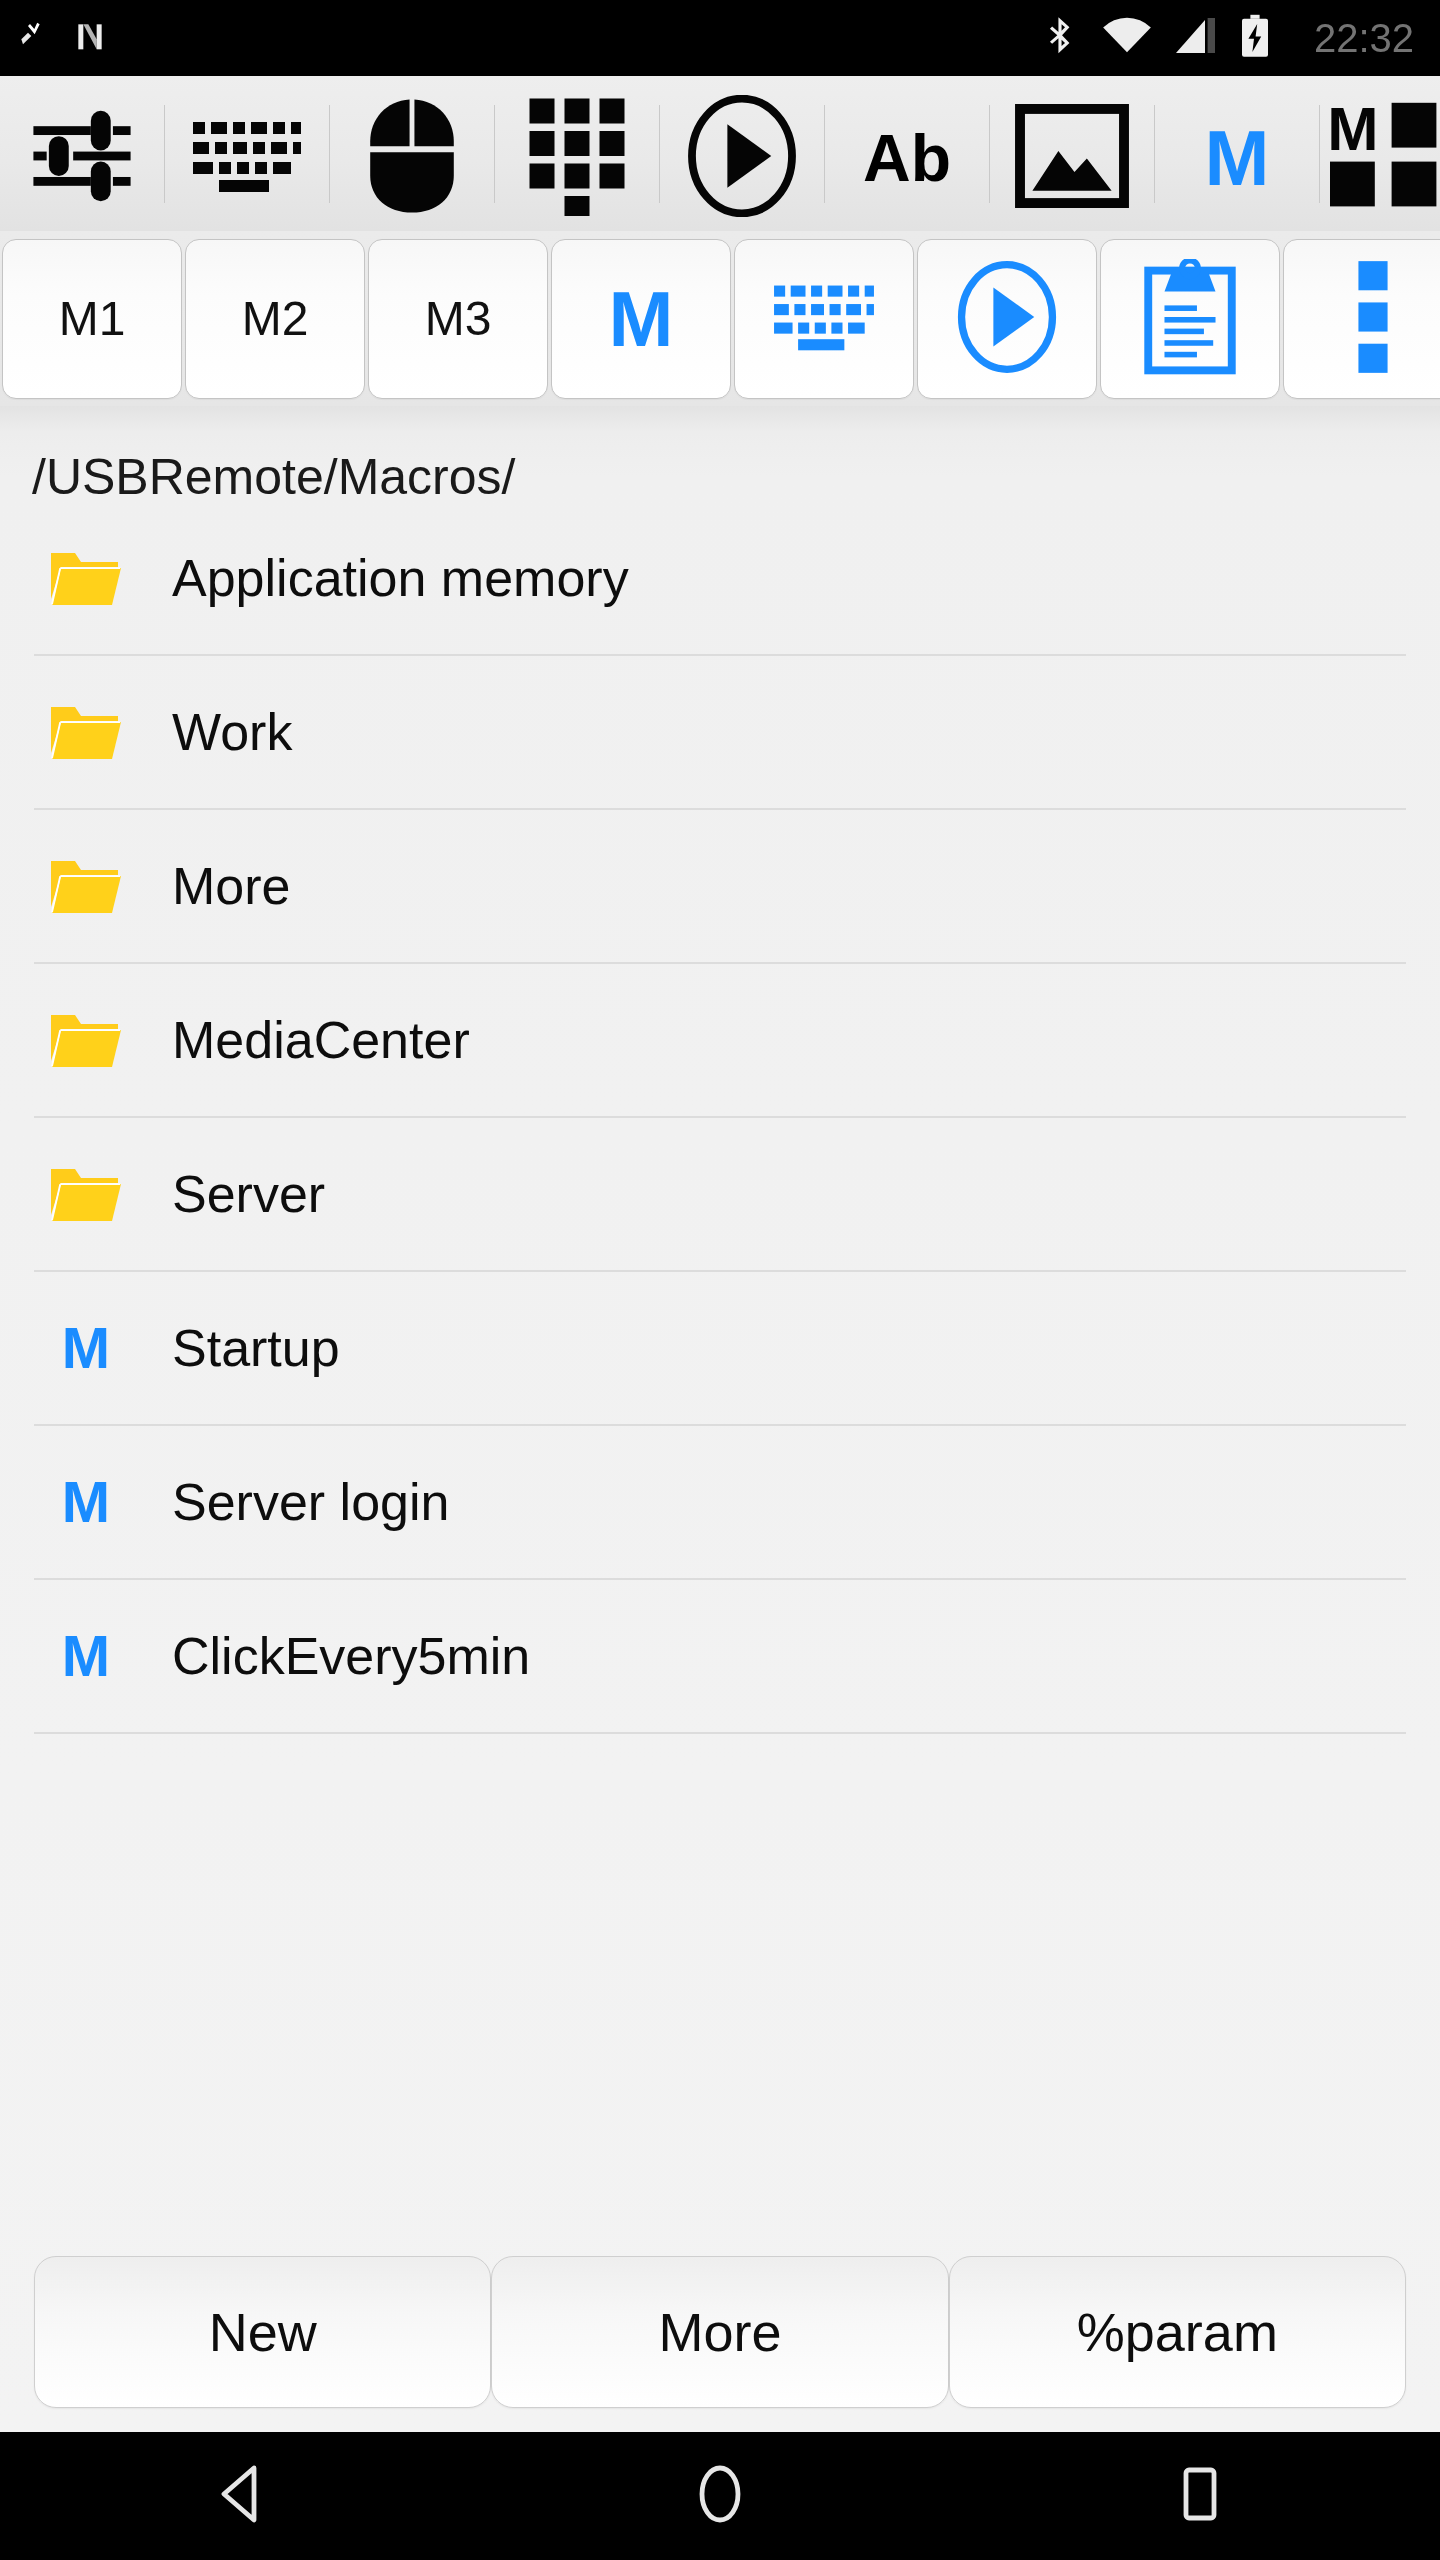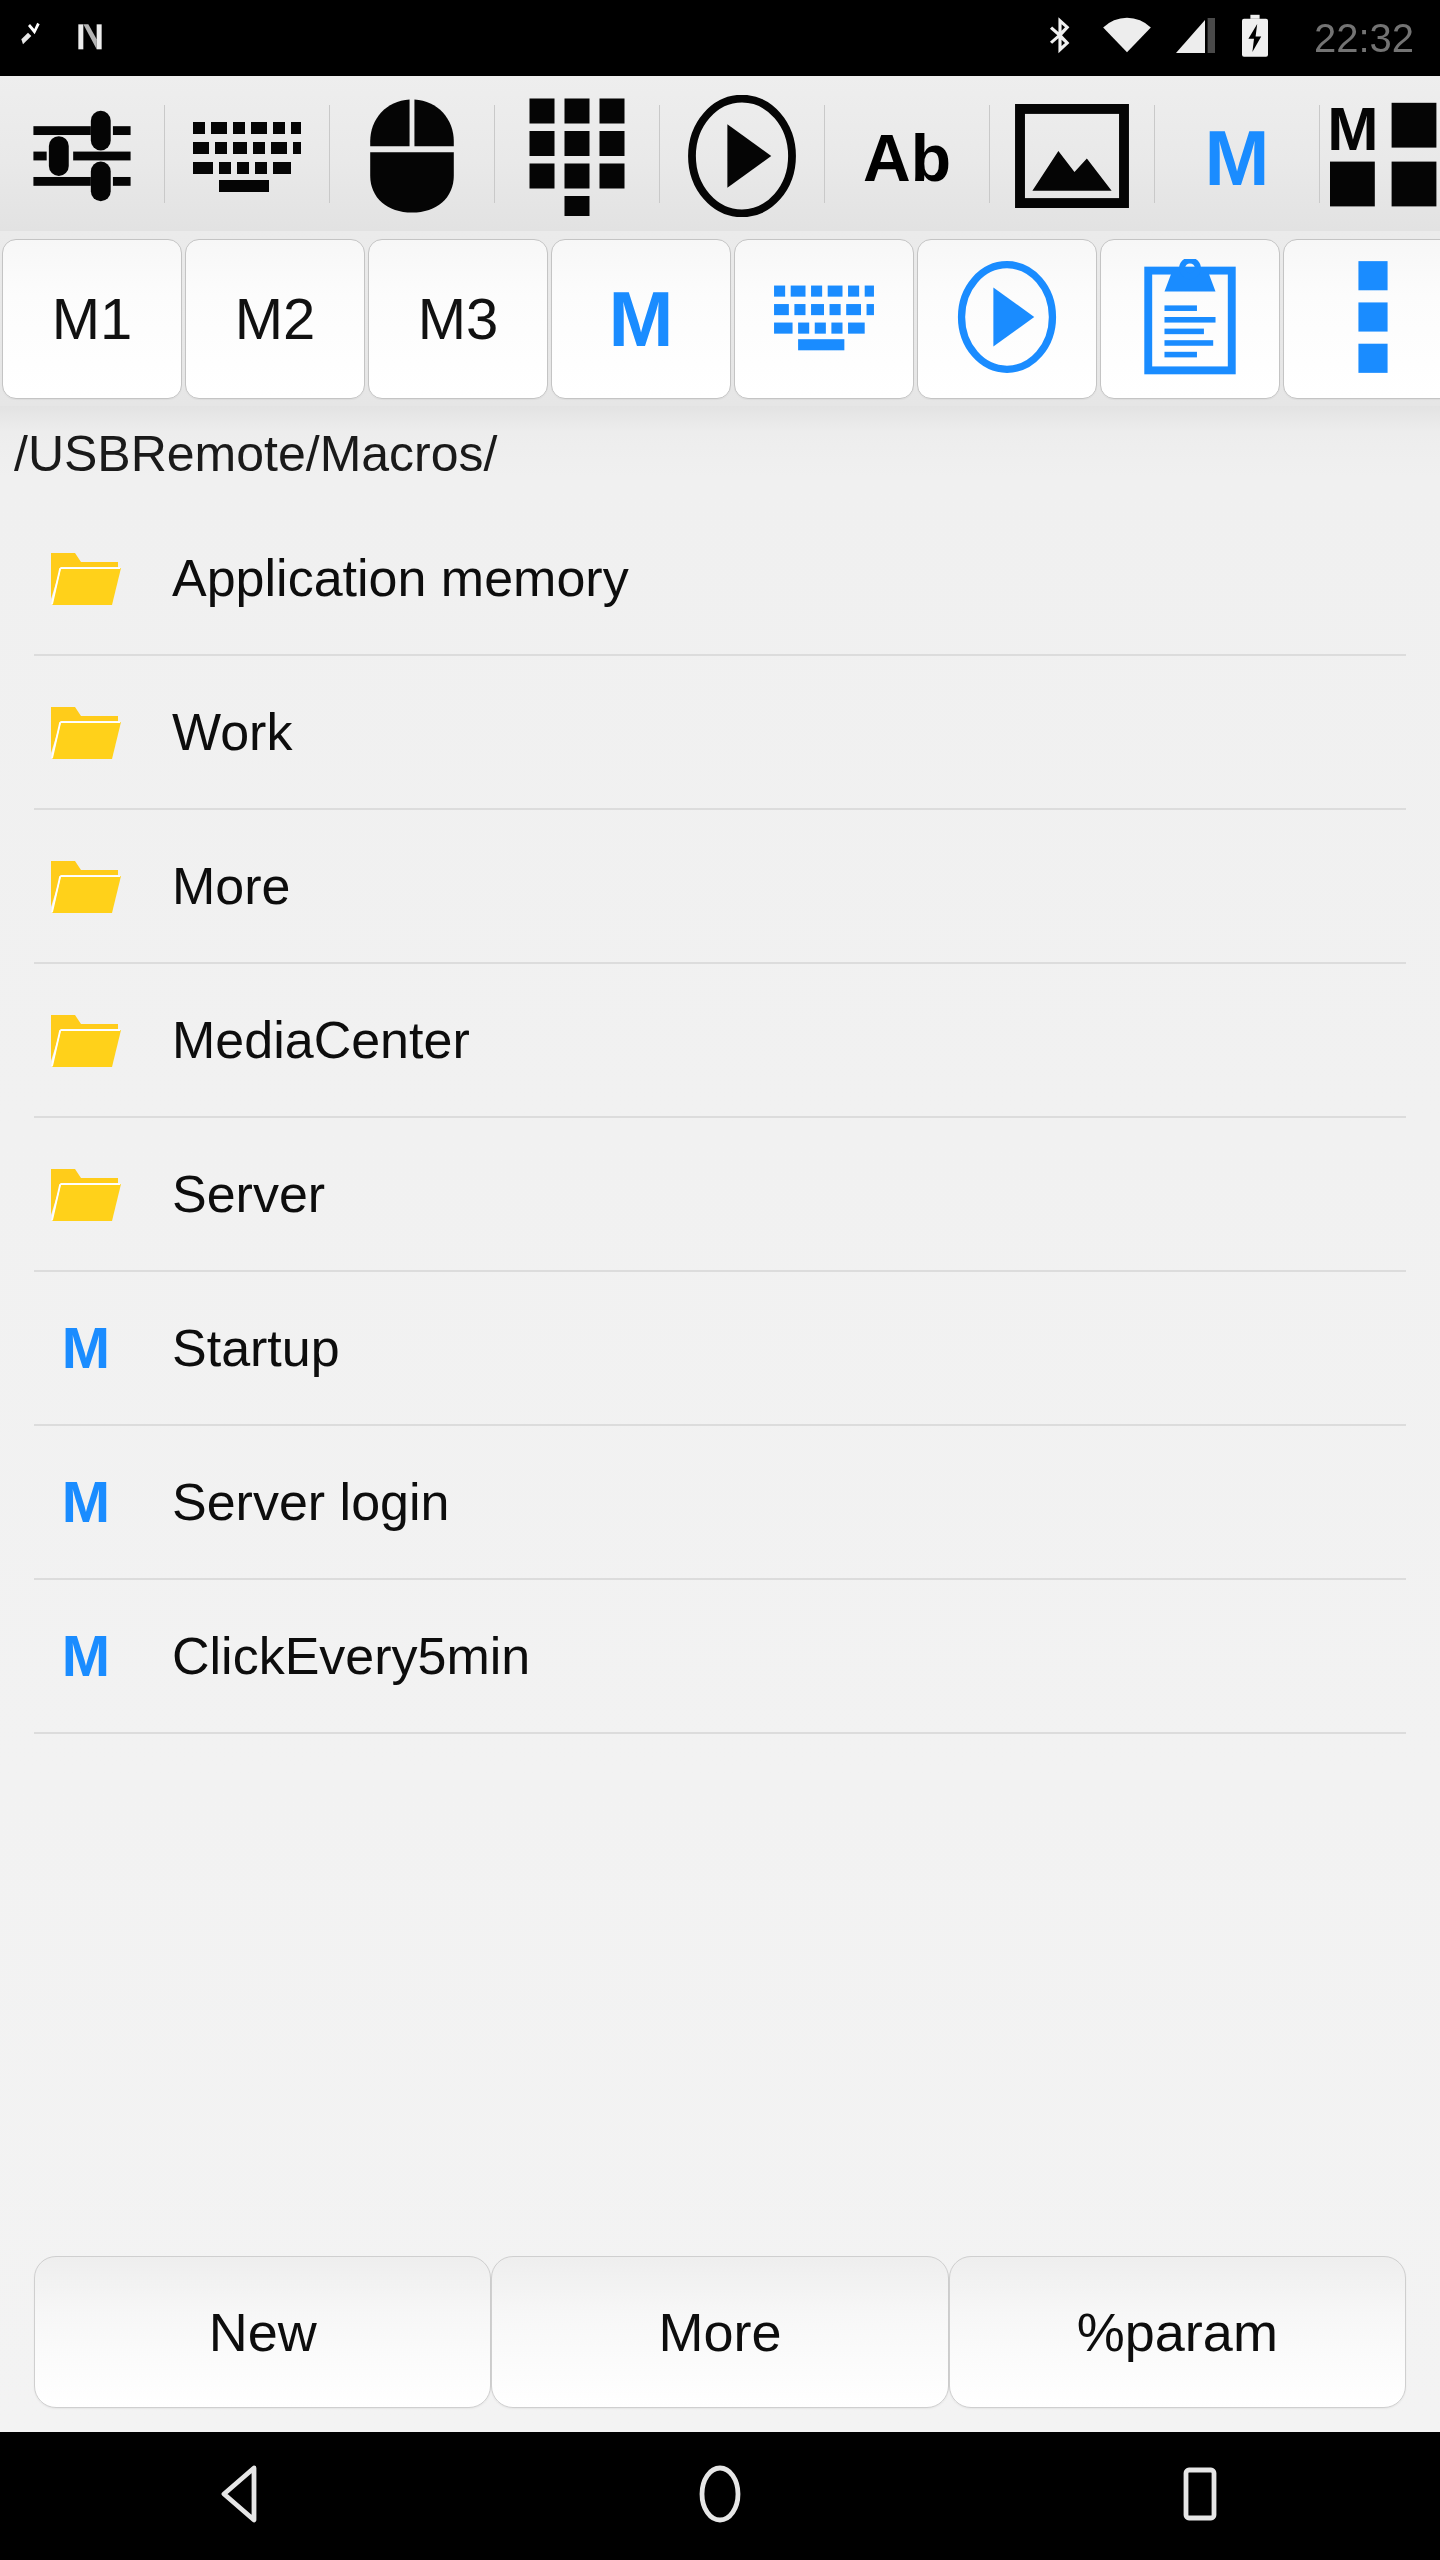--- a/index.html
+++ b/index.html
@@ -56,33 +56,33 @@
   }
   .tab {
     flex:0 0 auto; width:180px; height:160px;
     margin-right:3px;
     border:1px solid #c4c4c4; border-radius:14px;
     background:linear-gradient(180deg,#f7f7f7 0%, #fcfcfc 35%, #ffffff 100%);
     display:flex; align-items:center; justify-content:center;
     box-shadow:0 1px 1px rgba(0,0,0,0.04);
   }
   .tab:first-child { margin-left:2px; }
-  .tab-label { font-size:58px; color:#111; font-family:"Liberation Sans", sans-serif; line-height:1; }
+  .tab-label { font-size:48px; color:#111; font-family:"Liberation Sans", sans-serif; line-height:1; }
   .tab-label.blue-m { color:#1a8cff; font-weight:bold; font-size:78px; }
 
   
   .content {
     flex:1 1 auto; position:relative;
     background:linear-gradient(180deg,#e3e3e3 0%, #ededed 26px, #f0f0f0 70px, #f3f3f3 100%);
     display:flex; flex-direction:column;
   }
   .pathbar {
     flex:0 0 96px; height:96px;
-    display:flex; align-items:center;
-    padding-left:14px;
+    display:flex; align-items:flex-end;
+    padding-left:32px;
   }
   .pathbar .path-text {
     font-size:50px; color:#1a1a1a; line-height:1;
     font-family:"Liberation Sans", sans-serif;
   }
 
   .filelist { flex:0 0 auto; }
   .row {
     height:152px; display:flex; align-items:center;
     position:relative; padding-left:0;

